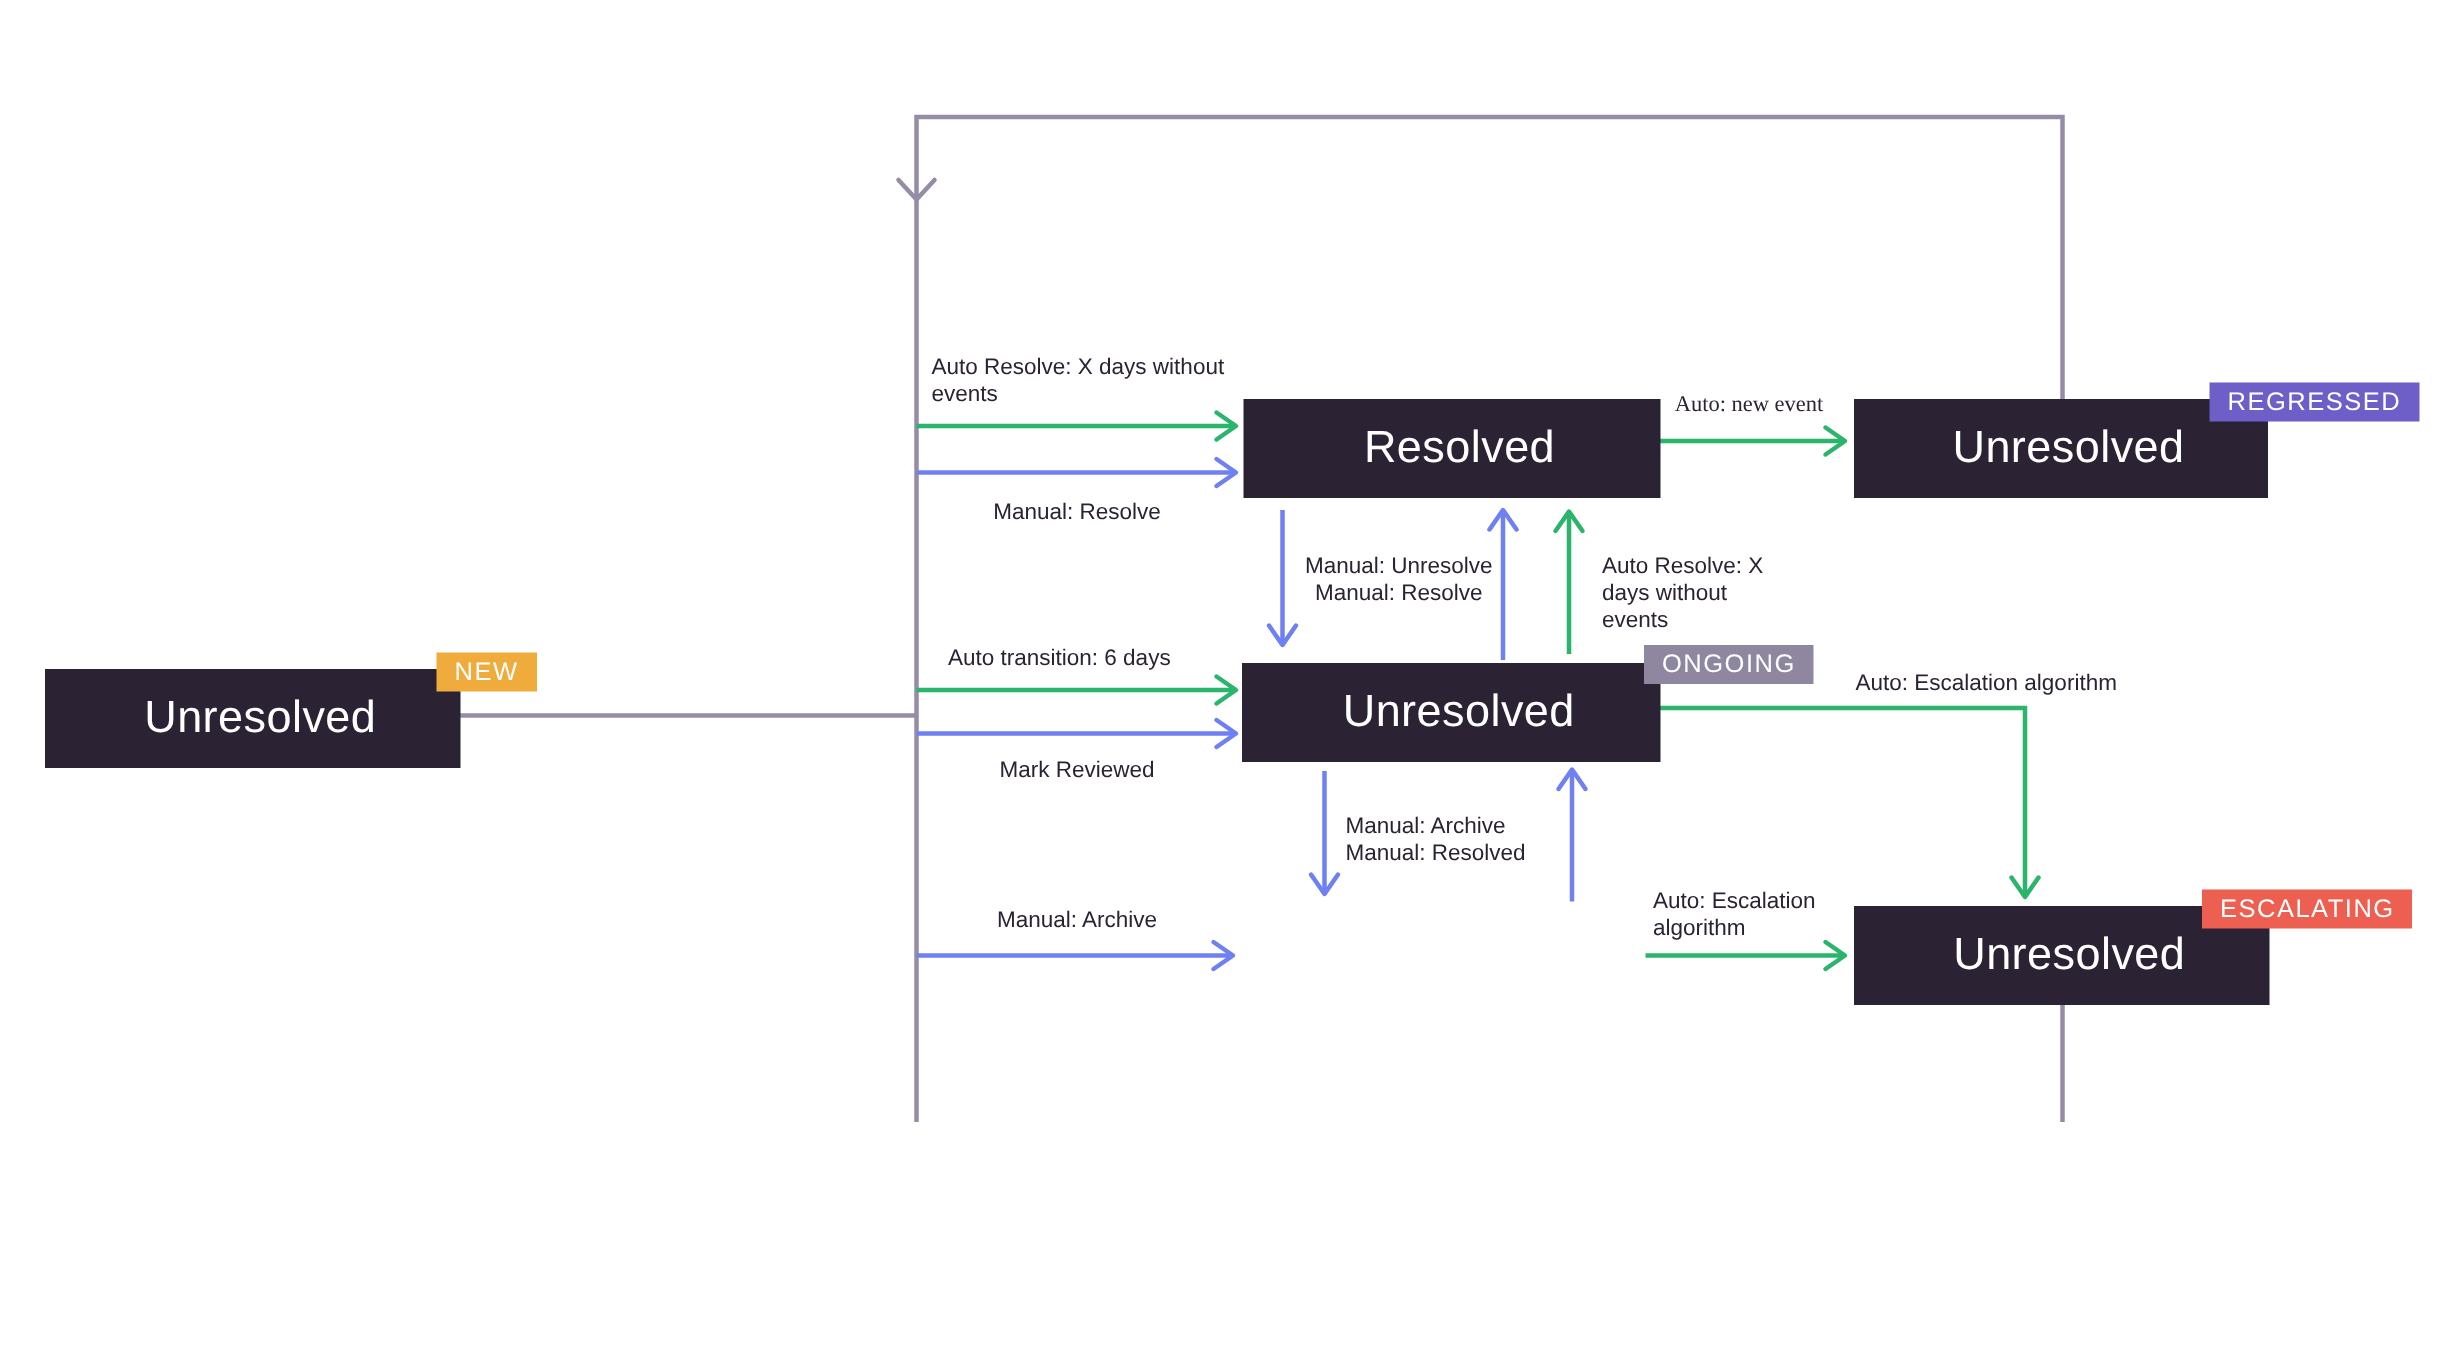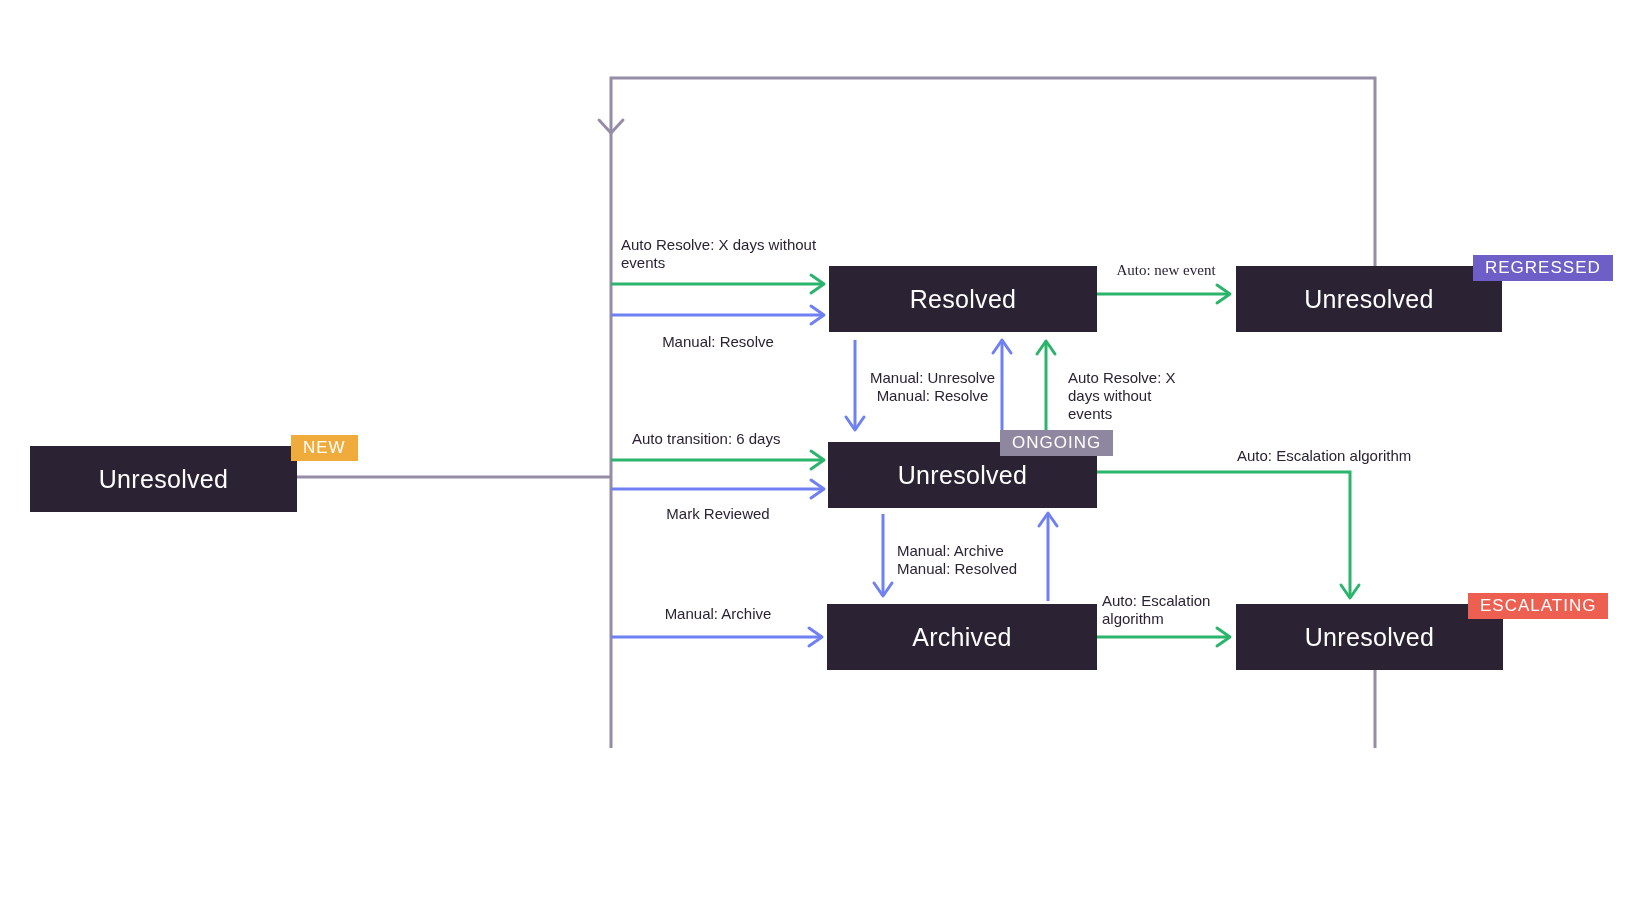--- a/index.html
+++ b/index.html
@@ -6,21 +6,21 @@
   #canvas{position:relative;width:1636px;height:748px;background:#ffffff;overflow:hidden;}
   #arrows{position:absolute;left:0;top:0;width:1636px;height:906px;}
 
   .ln{fill:none;stroke-width:3;}
   .ln-loop{stroke:var(--loop);}
   .ln-green{stroke:var(--green);}
   .ln-blue{stroke:var(--blue);}
   .chev{fill:none;stroke-width:3;stroke-linecap:round;stroke-linejoin:round;}
 
   .node{position:absolute;background:var(--box);color:#ffffff;display:flex;align-items:center;
-        justify-content:center;font-size:25px;font-weight:500;letter-spacing:.3px;}
+        justify-content:center;font-size:30px;font-weight:500;letter-spacing:.3px;padding-left:10px;}
   .badge{position:absolute;color:#ffffff;font-size:17px;font-weight:500;letter-spacing:1px;
          height:26px;display:flex;align-items:center;padding:0 12px;white-space:nowrap;}
   .badge-new{background:var(--badge-new);margin-left:40px;}
   .badge-ongoing{background:var(--badge-ongoing);}
   .badge-regressed{background:var(--badge-regressed);}
   .badge-escalating{background:var(--badge-escalating);}
 
   .lbl{position:absolute;font-size:15px;line-height:18px;font-weight:500;color:var(--text);}
   .lbl .line{display:block;}
   .ta-c{text-align:center;}
@@ -84,28 +84,25 @@
 
   <div class="node" style="left:30px;top:446px;width:267px;height:66px;">
     <span>Unresolved</span>
   </div>
   <div class="node" style="left:829px;top:266px;width:268px;height:66px;">
     <span>Resolved</span>
   </div>
   <div class="node" style="left:828px;top:442px;width:269px;height:66px;">
     <span>Unresolved</span>
   </div>
-  <div class="node" style="left:827px;top:604px;width:270px;height:66px;">
-    <span>Archived</span>
-  </div>
   <div class="node" style="left:1236px;top:266px;width:266px;height:66px;">
     <span>Unresolved</span>
   </div>
   <div class="node" style="left:1236px;top:604px;width:267px;height:66px;">
     <span>Unresolved</span>
   </div>
 
   <div class="badge badge-new" style="left:251px;top:435px;">NEW</div>
-  <div class="badge badge-ongoing" style="left:1000px;top:430px;text-align:right;">ONGOING</div>
+  <div class="badge badge-ongoing" style="left:1096px;top:430px;text-align:right;">ONGOING</div>
   <div class="badge badge-regressed" style="left:1456px;top:255px;margin-left:17px;">REGRESSED</div>
   <div class="badge badge-escalating" style="left:1456px;top:593px;margin-left:12px;">ESCALATING</div>
 
 </div>
 
 </body></html>

